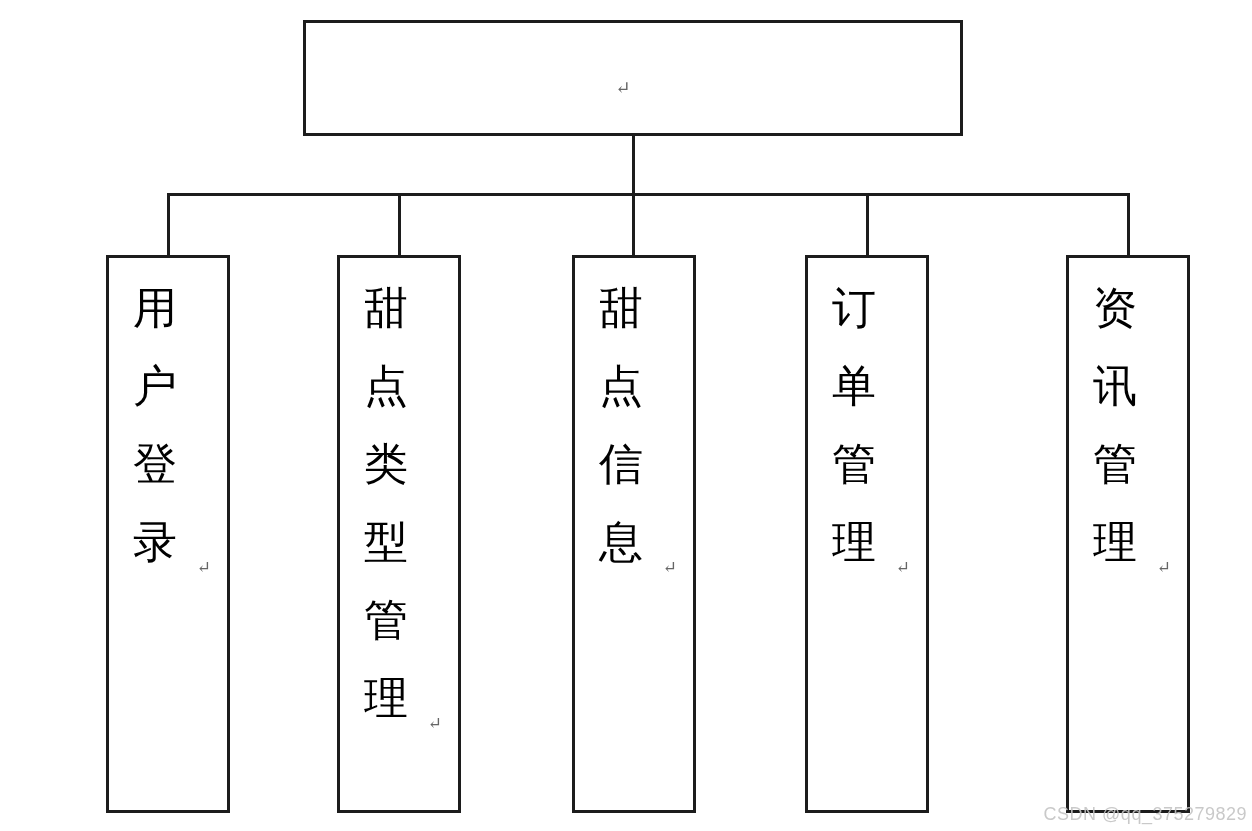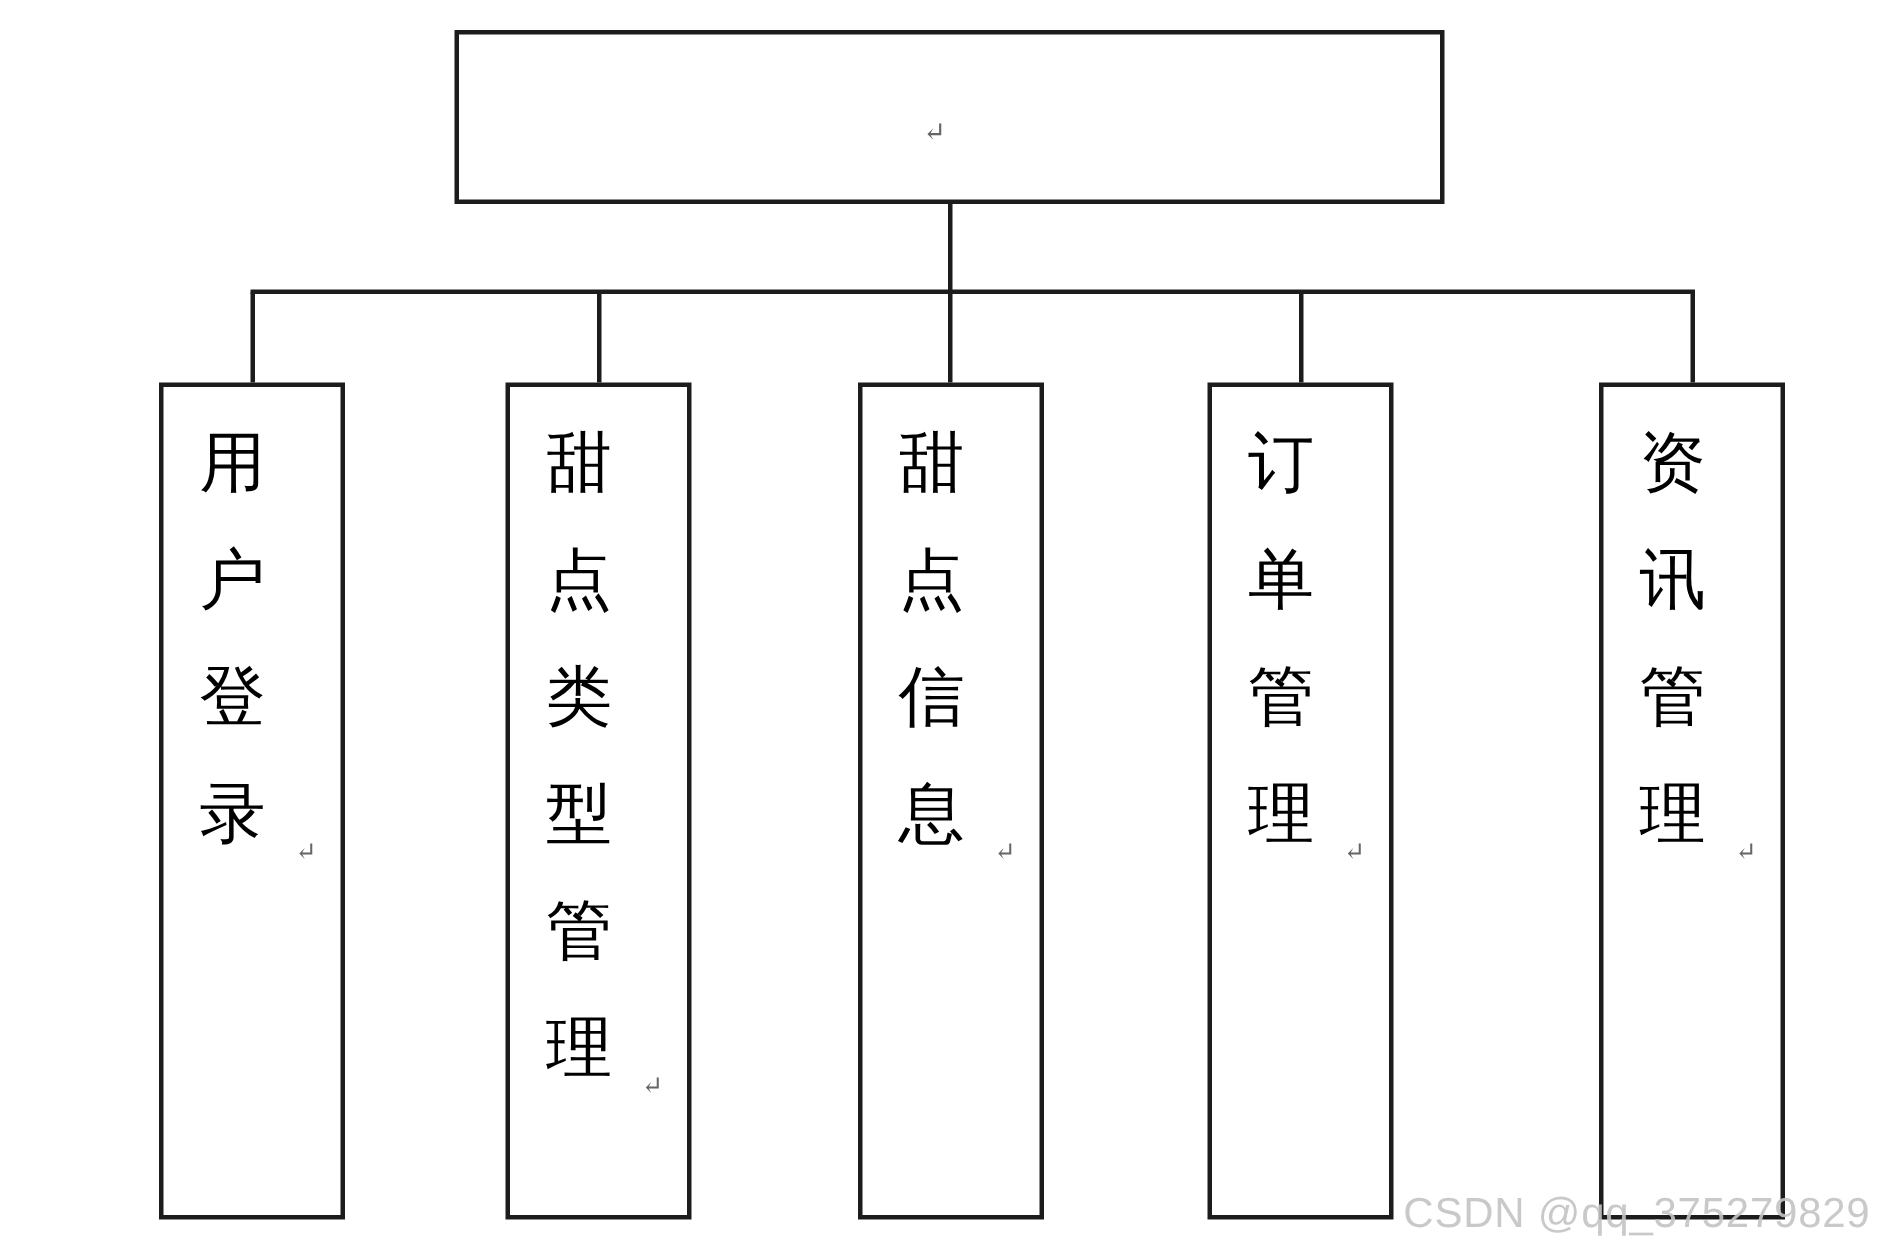--- a/index.html
+++ b/index.html
@@ -100,21 +100,21 @@
     font-size: 17px;
     color: var(--mark);
   }
 
   
   .watermark {
     position: absolute;
     right: 5px;
     bottom: 6px;
     font-family: "Liberation Sans", "DejaVu Sans", sans-serif;
-    font-size: 28px;
+    font-size: 18px;
     color: var(--watermark);
     opacity: 0.9;
     letter-spacing: 0.5px;
     z-index: 5;
   }
 </style>
 </head>
 <body>
 
 <div class="stage">

